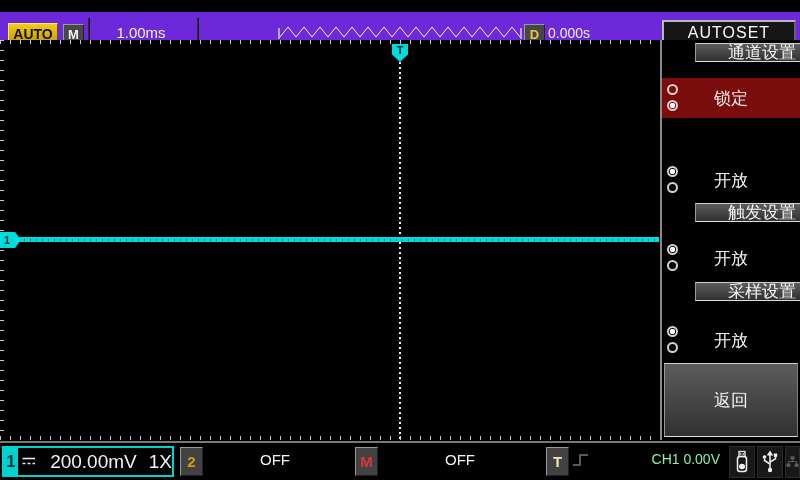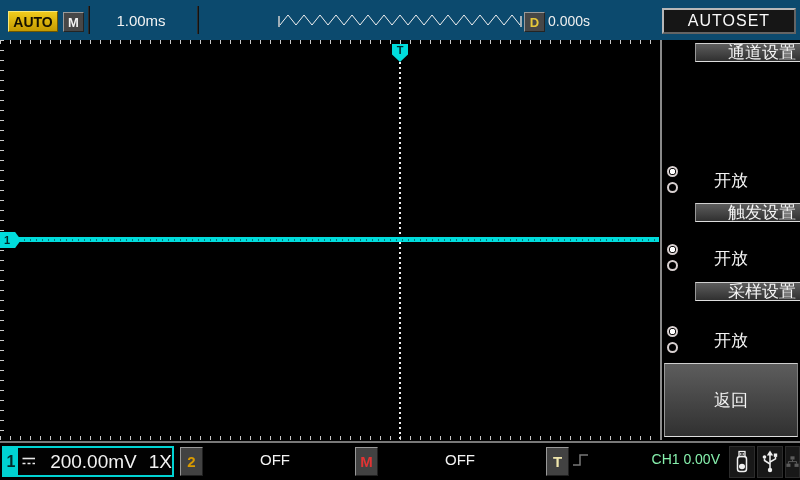--- a/index.html
+++ b/index.html
@@ -1,21 +1,21 @@
 <!DOCTYPE html>
 <html><head>
 <meta charset="utf-8">
 <style>
   * { margin:0; padding:0; box-sizing:border-box; }
   html,body { width:800px; height:480px; background:#000; overflow:hidden;
     font-family:"Liberation Sans","DejaVu Sans",sans-serif; }
   #screen { position:absolute; left:0; top:0; width:800px; height:480px; background:#000; }
 
   
-  .topbar { position:absolute; left:0; top:0; width:800px; height:40px; background:#0c4a6e; }
+  .topbar { position:absolute; left:0; top:12px; width:800px; height:40px; background:#6d28d9; }
   .sep { position:absolute; top:6px; width:2px; height:28px; background:#2e2e2e; border-right:1px solid #111; }
   .badge { position:absolute; display:flex; align-items:center; justify-content:center;
     background:#474747; border:1px solid; border-color:#9a9a9a #242424 #242424 #9a9a9a;
     font-weight:bold; font-size:13px; }
   .auto-badge { position:absolute; left:8px; top:11px; width:50px; height:21px;
     display:flex; align-items:center; justify-content:center;
     background:linear-gradient(180deg,#f0cc1c,#c49a00);
     border:1px solid; border-color:#f8e878 #6e5600 #6e5600 #f8e878;
     color:#141000; font-weight:bold; font-size:14px; }
   .m-top-badge { left:63px; top:12px; width:21px; height:20px; color:#f2f2f2; }
@@ -122,20 +122,27 @@
   <div class="trigger-vline"></div>
   <div class="t-marker">T</div>
   <div class="trace">
       <div class="texture"></div>
     </div>
   <div class="ch1-marker">1</div>
 
   <div class="sidebar">
     <div class="menu-btn" style="top:3px">通道设置</div>
 
+    <div class="menu-opt red" style="top:38px">
+      <div class="radios">
+        <div class="radio r-top"></div>
+        <div class="radio r-bot sel"></div>
+      </div>
+      <span>锁定</span>
+    </div>
 
 
     <div class="menu-opt" style="top:120px">
       <div class="radios">
         <div class="radio r-top sel"></div>
         <div class="radio r-bot"></div>
       </div>
       <span>开放</span>
     </div>
 

